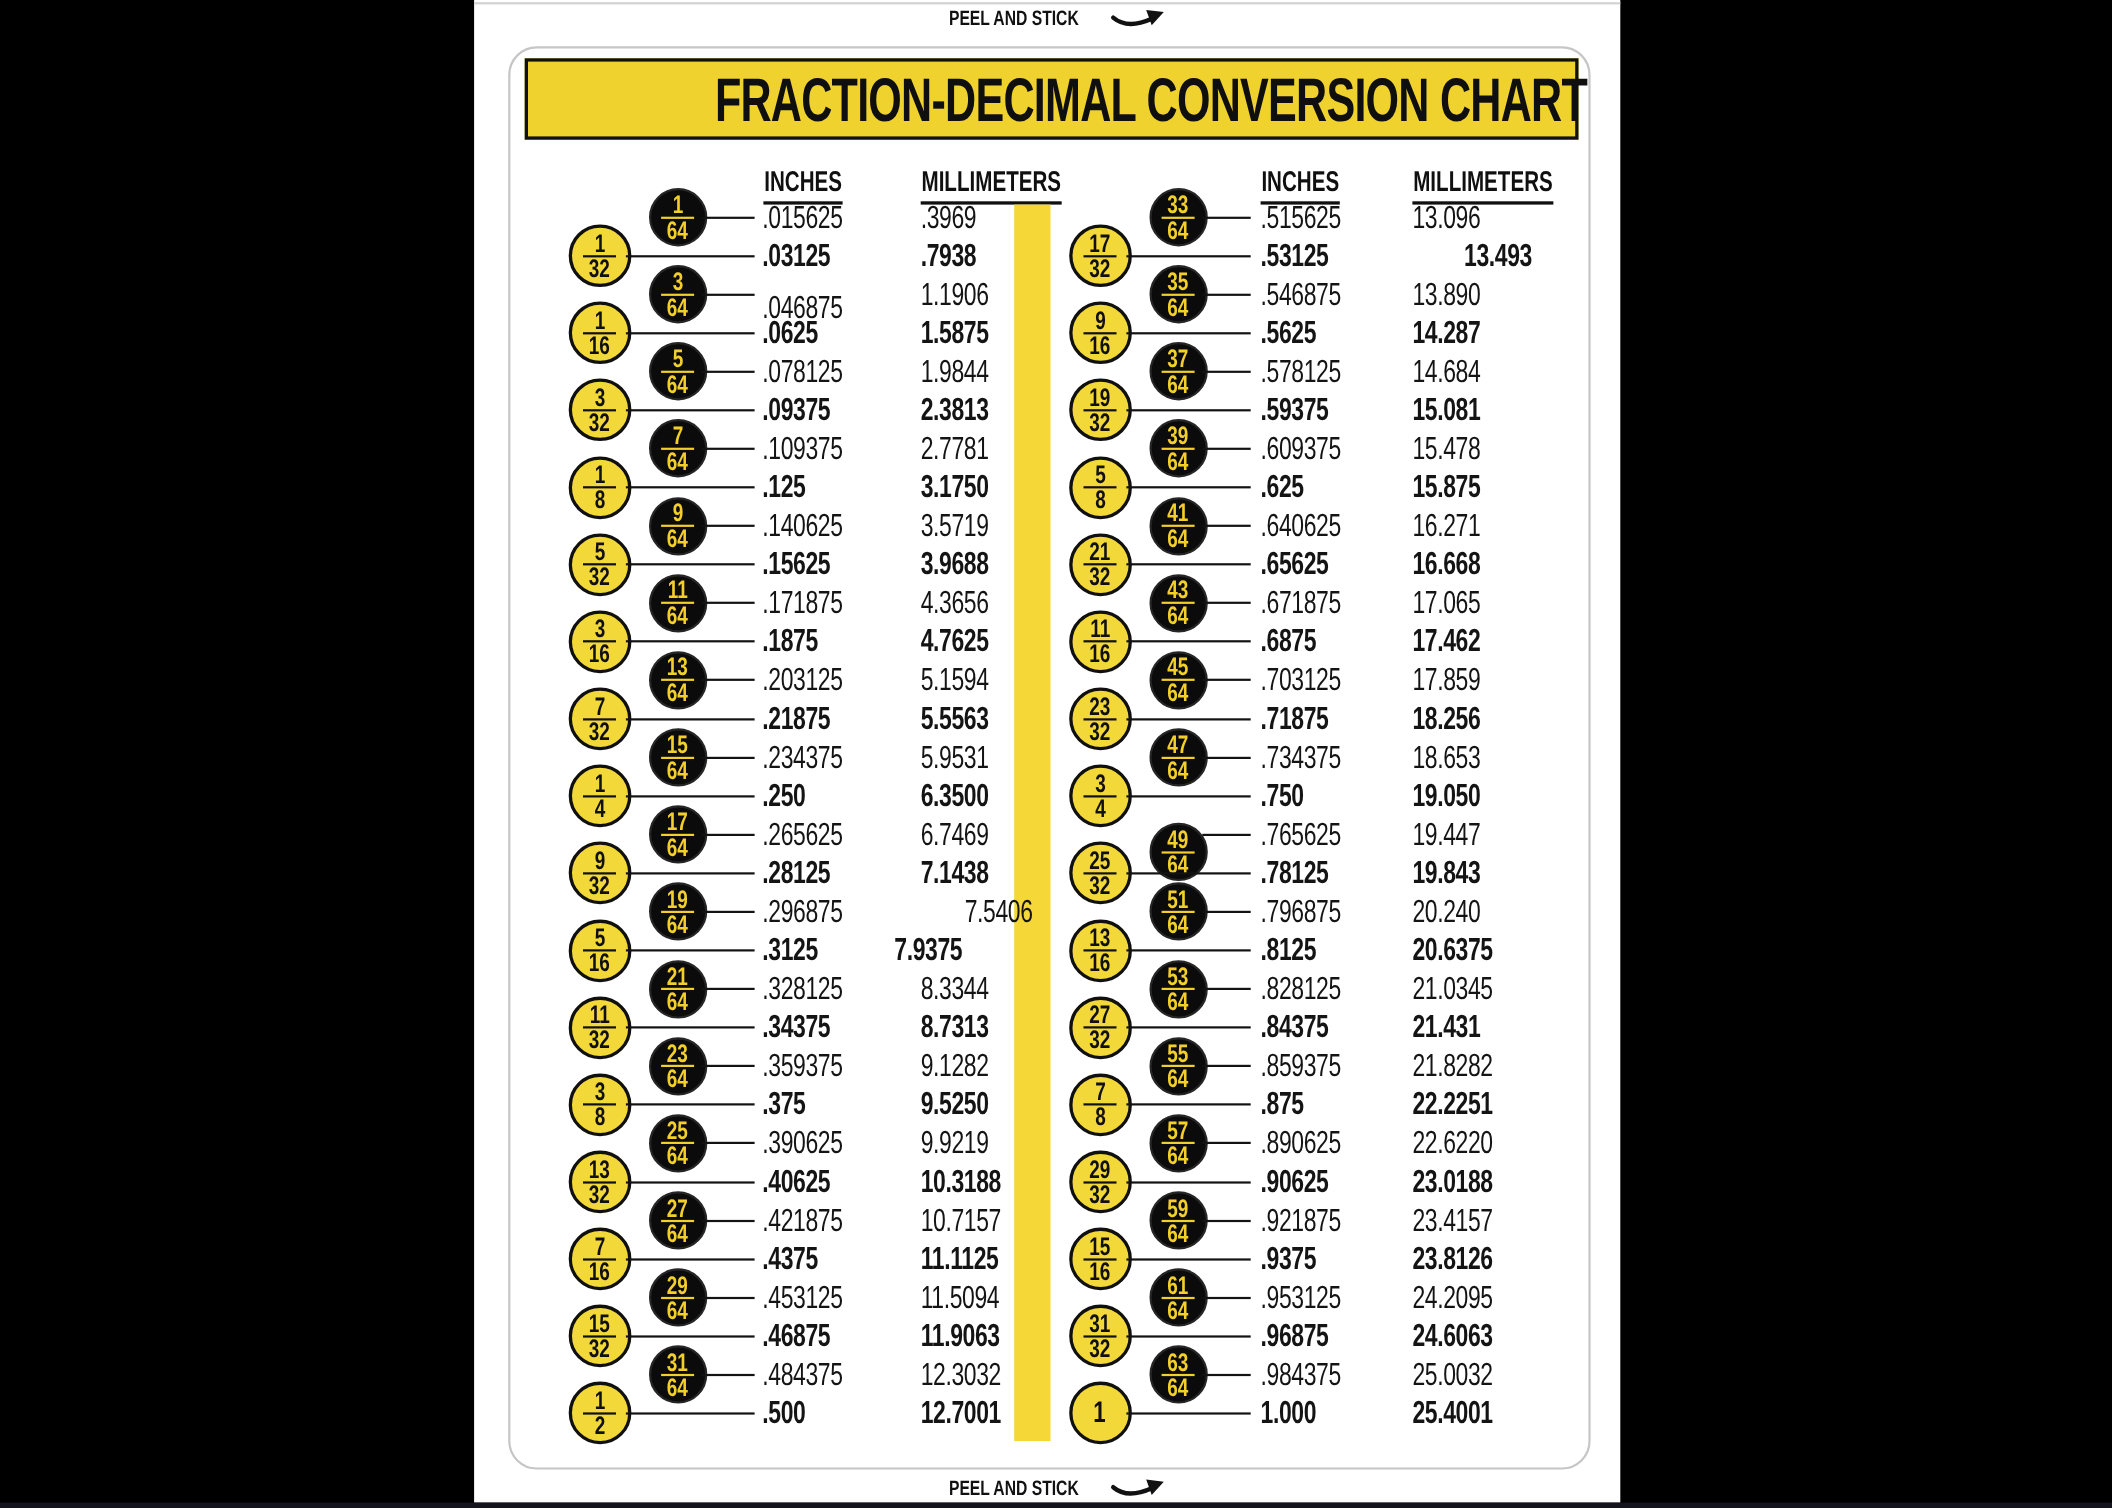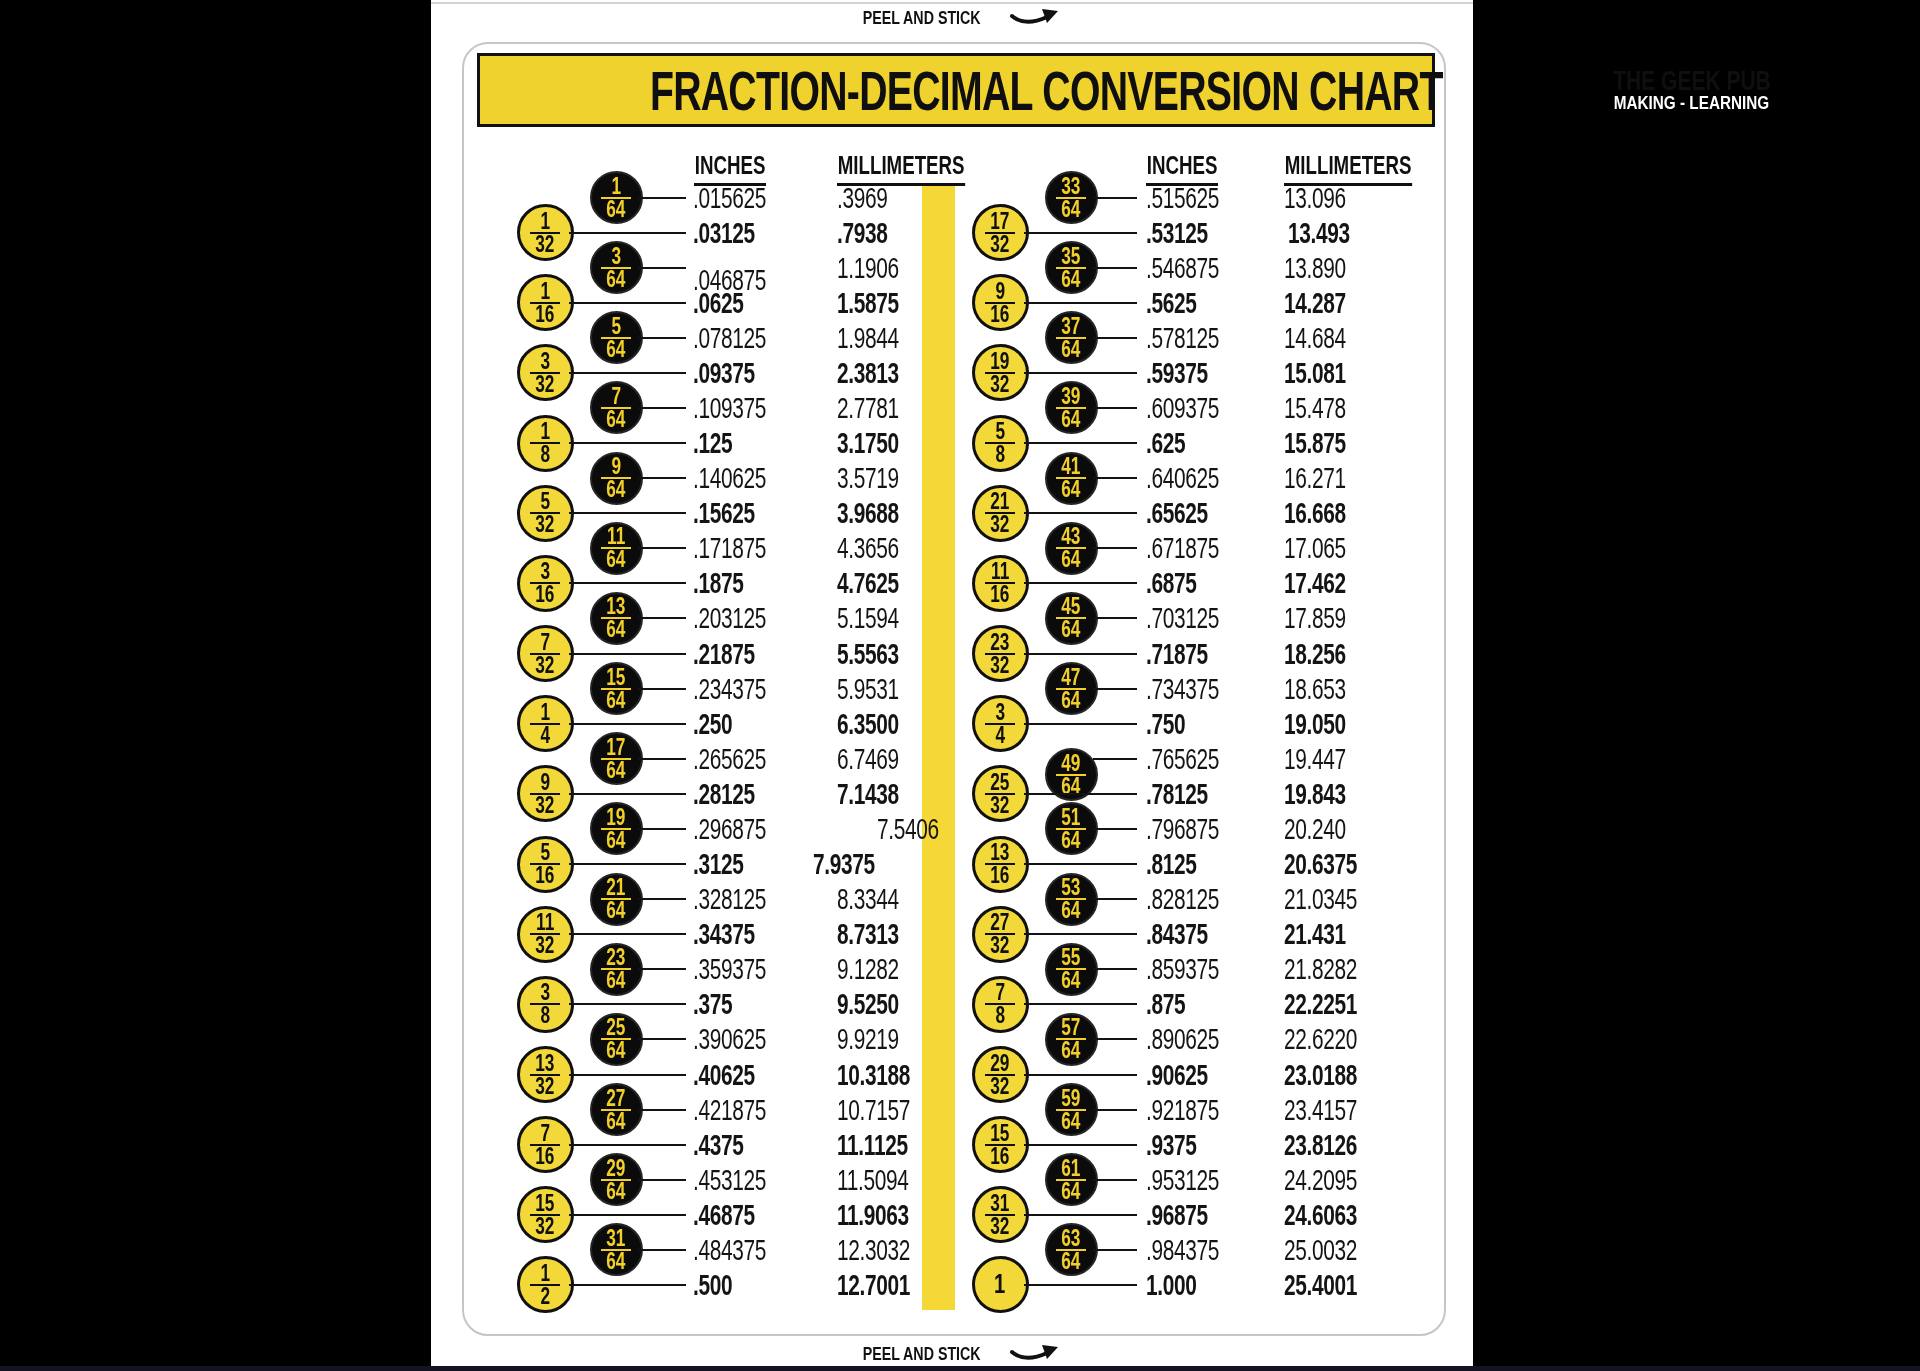--- a/index.html
+++ b/index.html
@@ -68,24 +68,20 @@
     </svg>
   </div>
 
   <div class="page"></div>
 
   <div class="titlebar">
     <div class="title-left">
       <span class="cond-c title-txt">FRACTION-DECIMAL CONVERSION CHART</span>
     </div>
     <div class="title-sep"></div>
-    <div class="title-right">
-      <span class="cond-c brand">THE GEEK PUB</span>
-      <span class="cond-c tagline">MAKING - LEARNING</span>
-    </div>
   </div>
 
   <div class="hdr" style="left:694px;top:150px;">
     <span class="cond">INCHES</span>
   </div>
   <div class="hdr" style="left:837px;top:150px;">
     <span class="cond">MILLIMETERS</span>
   </div>
   <div class="hdr" style="left:1146px;top:150px;">
     <span class="cond">INCHES</span>
@@ -430,21 +426,21 @@
         <div class="val" style="left: 1284px; top: 180.5px;"><span class="cond">13.096</span></div>
       </div>
       <div>
         <div class="circ cy" style="left: 971.5px; top: 204.08px;">
           <span class="frac-n cond-c">17</span>
           <span class="frac-bar"></span>
           <span class="frac-d cond-c">32</span>
         </div>
         <div class="cline" style="left: 1024px; top: 231.58px; width: 113px;"></div>
         <div class="val b" style="left: 1146px; top: 215.58px;"><span class="cond">.53125</span></div>
-        <div class="val b" style="left: 1288px; top: 215.58px;"><span class="cond">13.493</span></div>
+        <div class="val b" style="left: 1331px; top: 215.58px;"><span class="cond">13.493</span></div>
       </div>
       <div>
         <div class="circ cb" style="left: 1044.5px; top: 241.16px;">
           <span class="frac-n cond-c">35</span>
           <span class="frac-bar"></span>
           <span class="frac-d cond-c">64</span>
         </div>
         <div class="cline" style="left: 1093px; top: 266.66px; width: 44px;"></div>
         <div class="val" style="left: 1146px; top: 250.66px;"><span class="cond">.546875</span></div>
         <div class="val" style="left: 1284px; top: 250.66px;"><span class="cond">13.890</span></div>

